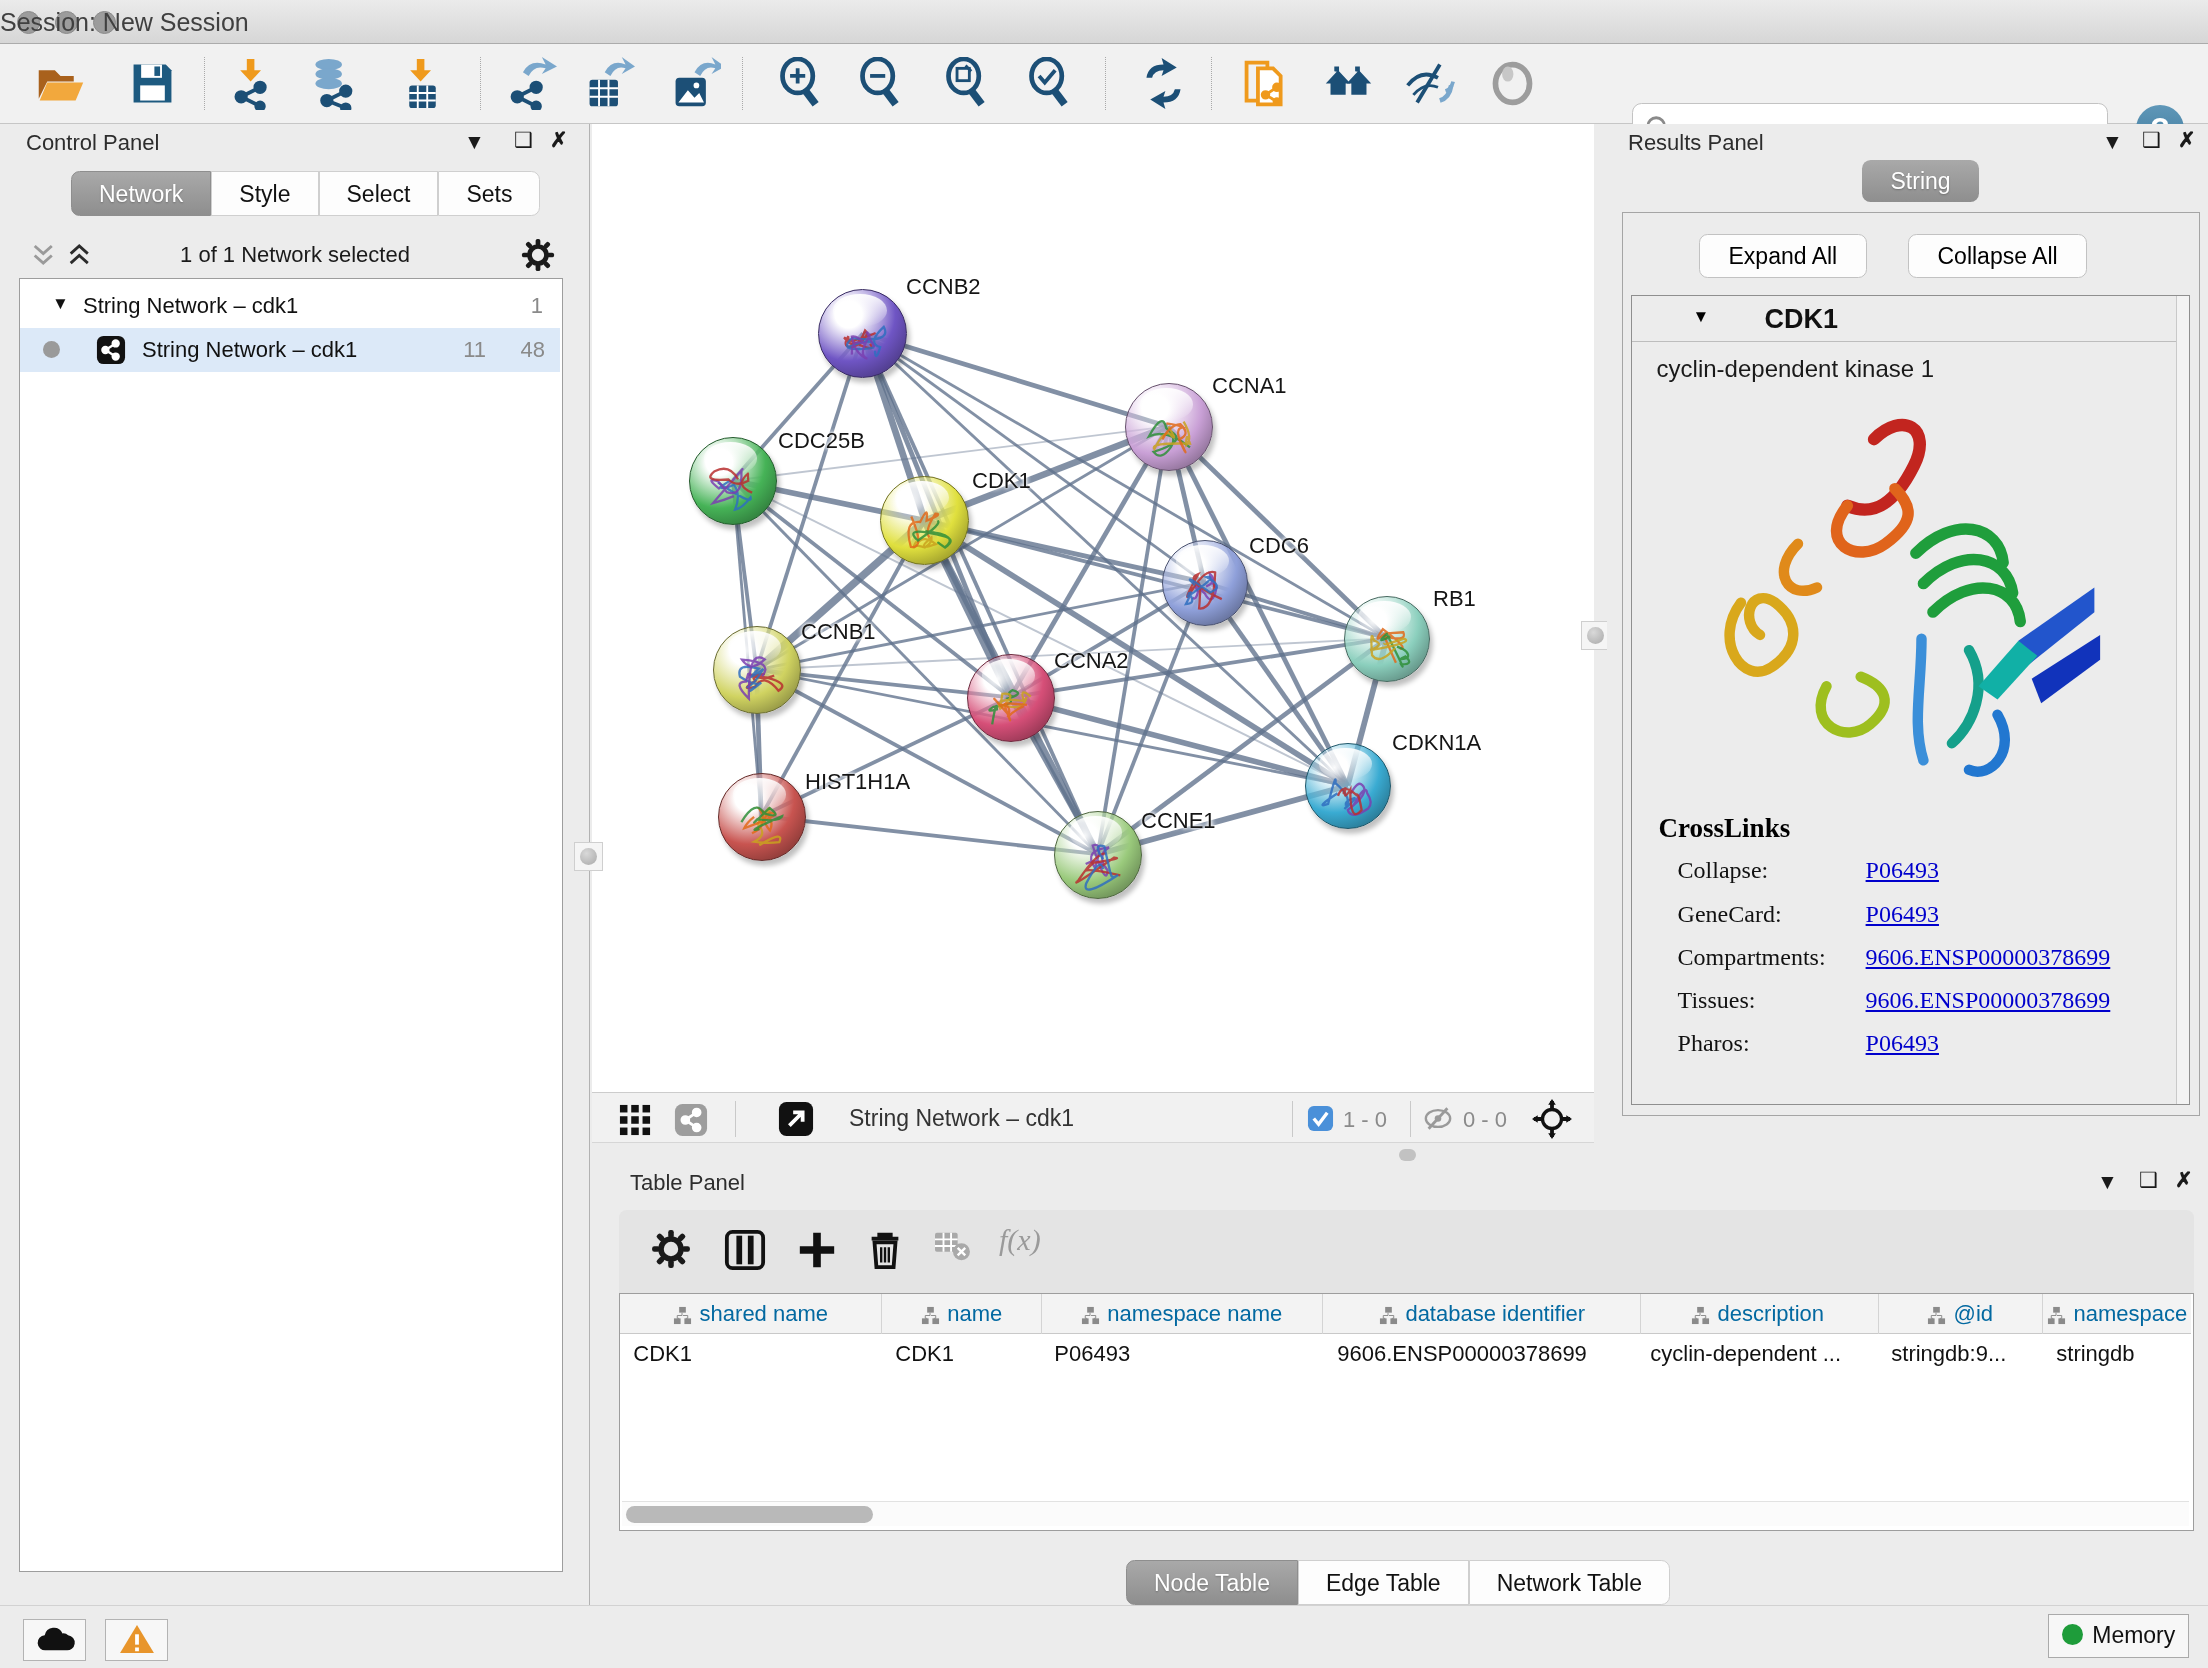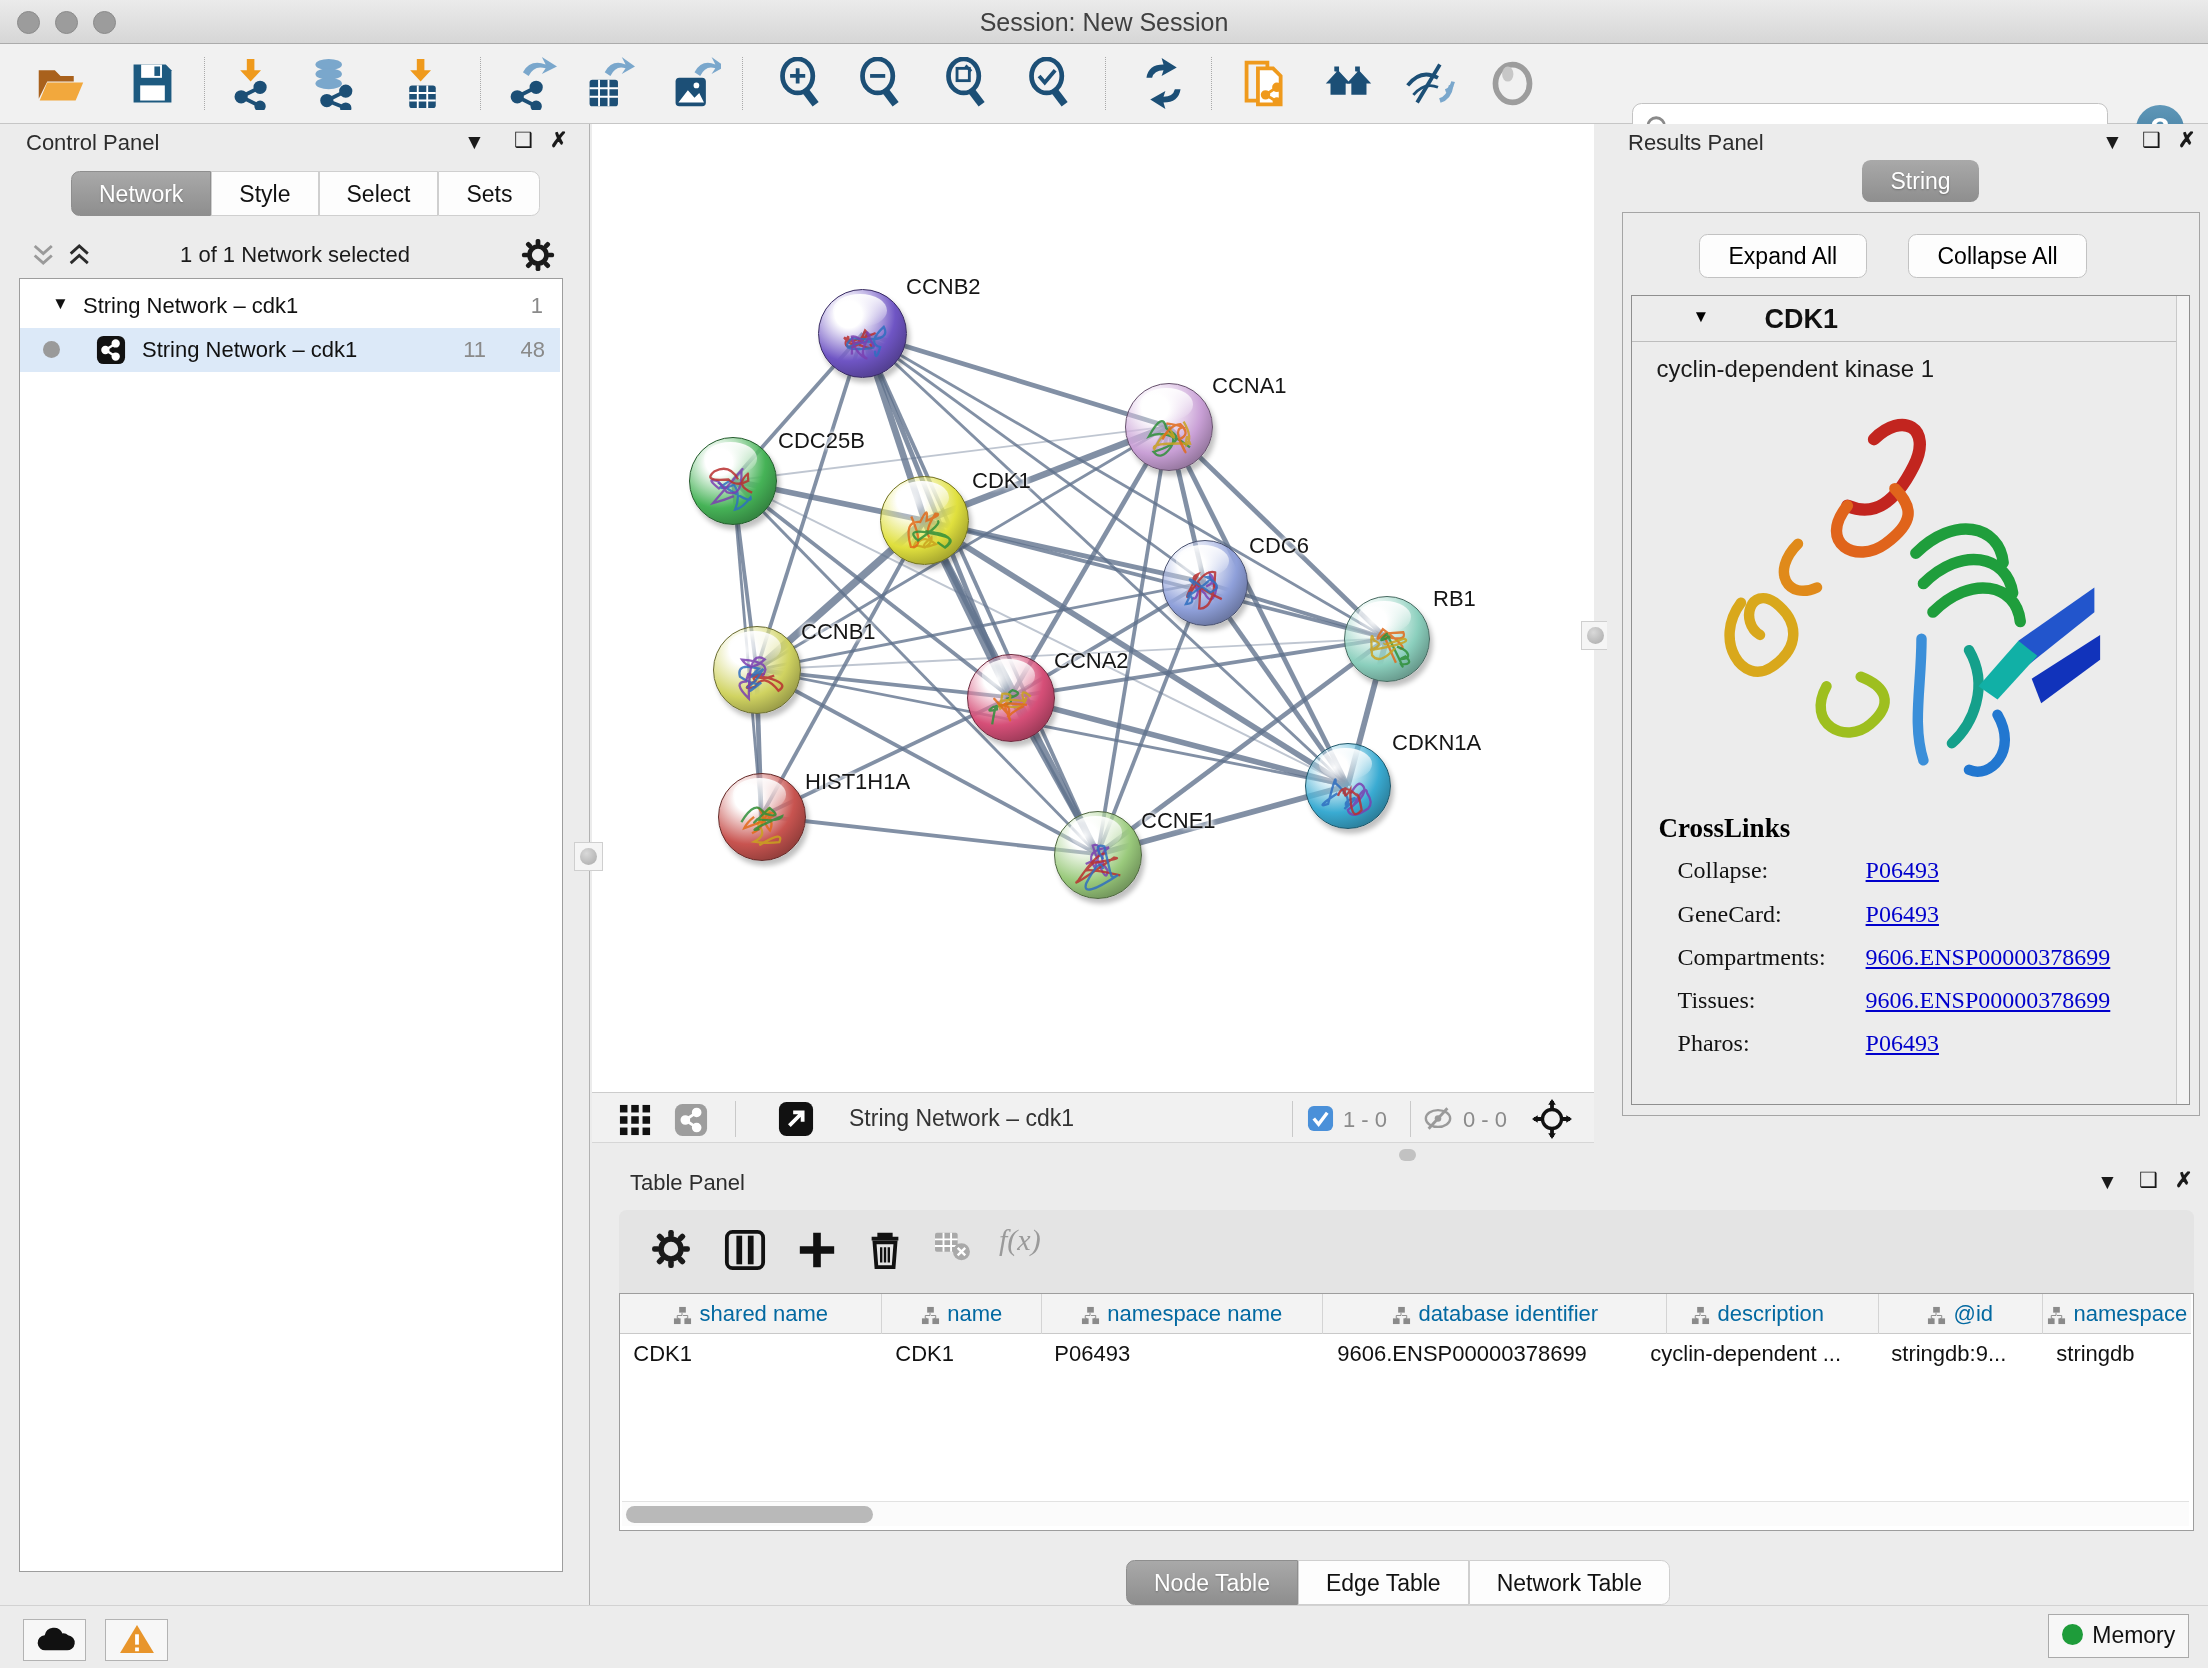--- a/index.html
+++ b/index.html
@@ -5,21 +5,21 @@
   * { margin:0; padding:0; box-sizing:border-box; }
   html,body { width:2208px; height:1668px; }
   body { font-family:"Liberation Sans", sans-serif; background:#ececec; overflow:hidden; }
   .window { position:relative; width:2208px; height:1668px; background:#ececec; }
 
   
   .titlebar { position:absolute; left:0; top:0; width:2208px; height:44px;
     background:linear-gradient(#ebebeb,#d6d6d6); border-bottom:1px solid #ababab; }
   .traffic { position:absolute; top:10.5px; width:23px; height:23px; border-radius:50%;
     background:#9c9c9c; border:1px solid #8b8b8b; }
-  .window-title { position:absolute; left:0; right:0; top:7.6px; text-align:center;
+  .window-title { position:absolute; left:0; right:0; top:7.6px; 
     font-size:25px; color:#404040; }
 
   
   .toolbar { position:absolute; left:0; top:44px; width:2208px; height:80px;
     background:#f1f1f1; border-bottom:1px solid #c6c6c6; }
   .tbtn { position:absolute; top:13.3px; width:53px; height:53px; cursor:pointer; }
   .tsep { position:absolute; top:13.3px; width:0; height:53px; border-left:1.9px dotted #a9a9a9; }
   .searchbox { position:absolute; left:1632px; top:59px; width:476px; height:49px;
     background:#fff; border:1.9px solid #c3c3c3; border-radius:9.5px; }
   .searchbox svg { position:absolute; left:11.4px; top:9.5px; }
@@ -704,21 +704,21 @@
               </g>
             </svg><span>name</span></div>
         <div class="th" style="left:421px;width:282px"><svg width="19" height="19" viewBox="0 0 20 20">
               <g fill="#8a8a8a">
                 <rect x="6.5" y="1" width="7" height="6"></rect>
                 <rect x="1" y="13" width="7" height="6"></rect>
                 <rect x="12" y="13" width="7" height="6"></rect>
                 <path d="M9.5 7v3H4.5v3h2M10.5 10h5v3h-2" stroke="#8a8a8a" fill="none"></path>
               </g>
             </svg><span>namespace name</span></div>
-        <div class="th" style="left:704px;width:343px"><svg width="19" height="19" viewBox="0 0 20 20">
+        <div class="th" style="left:704px;width:317px"><svg width="19" height="19" viewBox="0 0 20 20">
               <g fill="#8a8a8a">
                 <rect x="6.5" y="1" width="7" height="6"></rect>
                 <rect x="1" y="13" width="7" height="6"></rect>
                 <rect x="12" y="13" width="7" height="6"></rect>
                 <path d="M9.5 7v3H4.5v3h2M10.5 10h5v3h-2" stroke="#8a8a8a" fill="none"></path>
               </g>
             </svg><span>database identifier</span></div>
         <div class="th" style="left:1017px;width:242px"><svg width="19" height="19" viewBox="0 0 20 20">
               <g fill="#8a8a8a">
                 <rect x="6.5" y="1" width="7" height="6"></rect>

